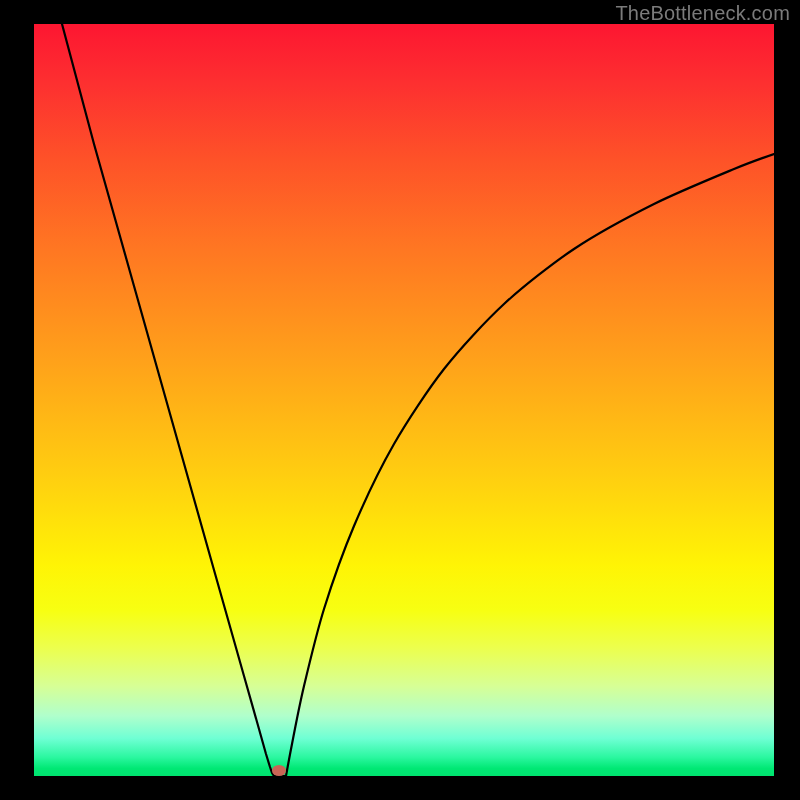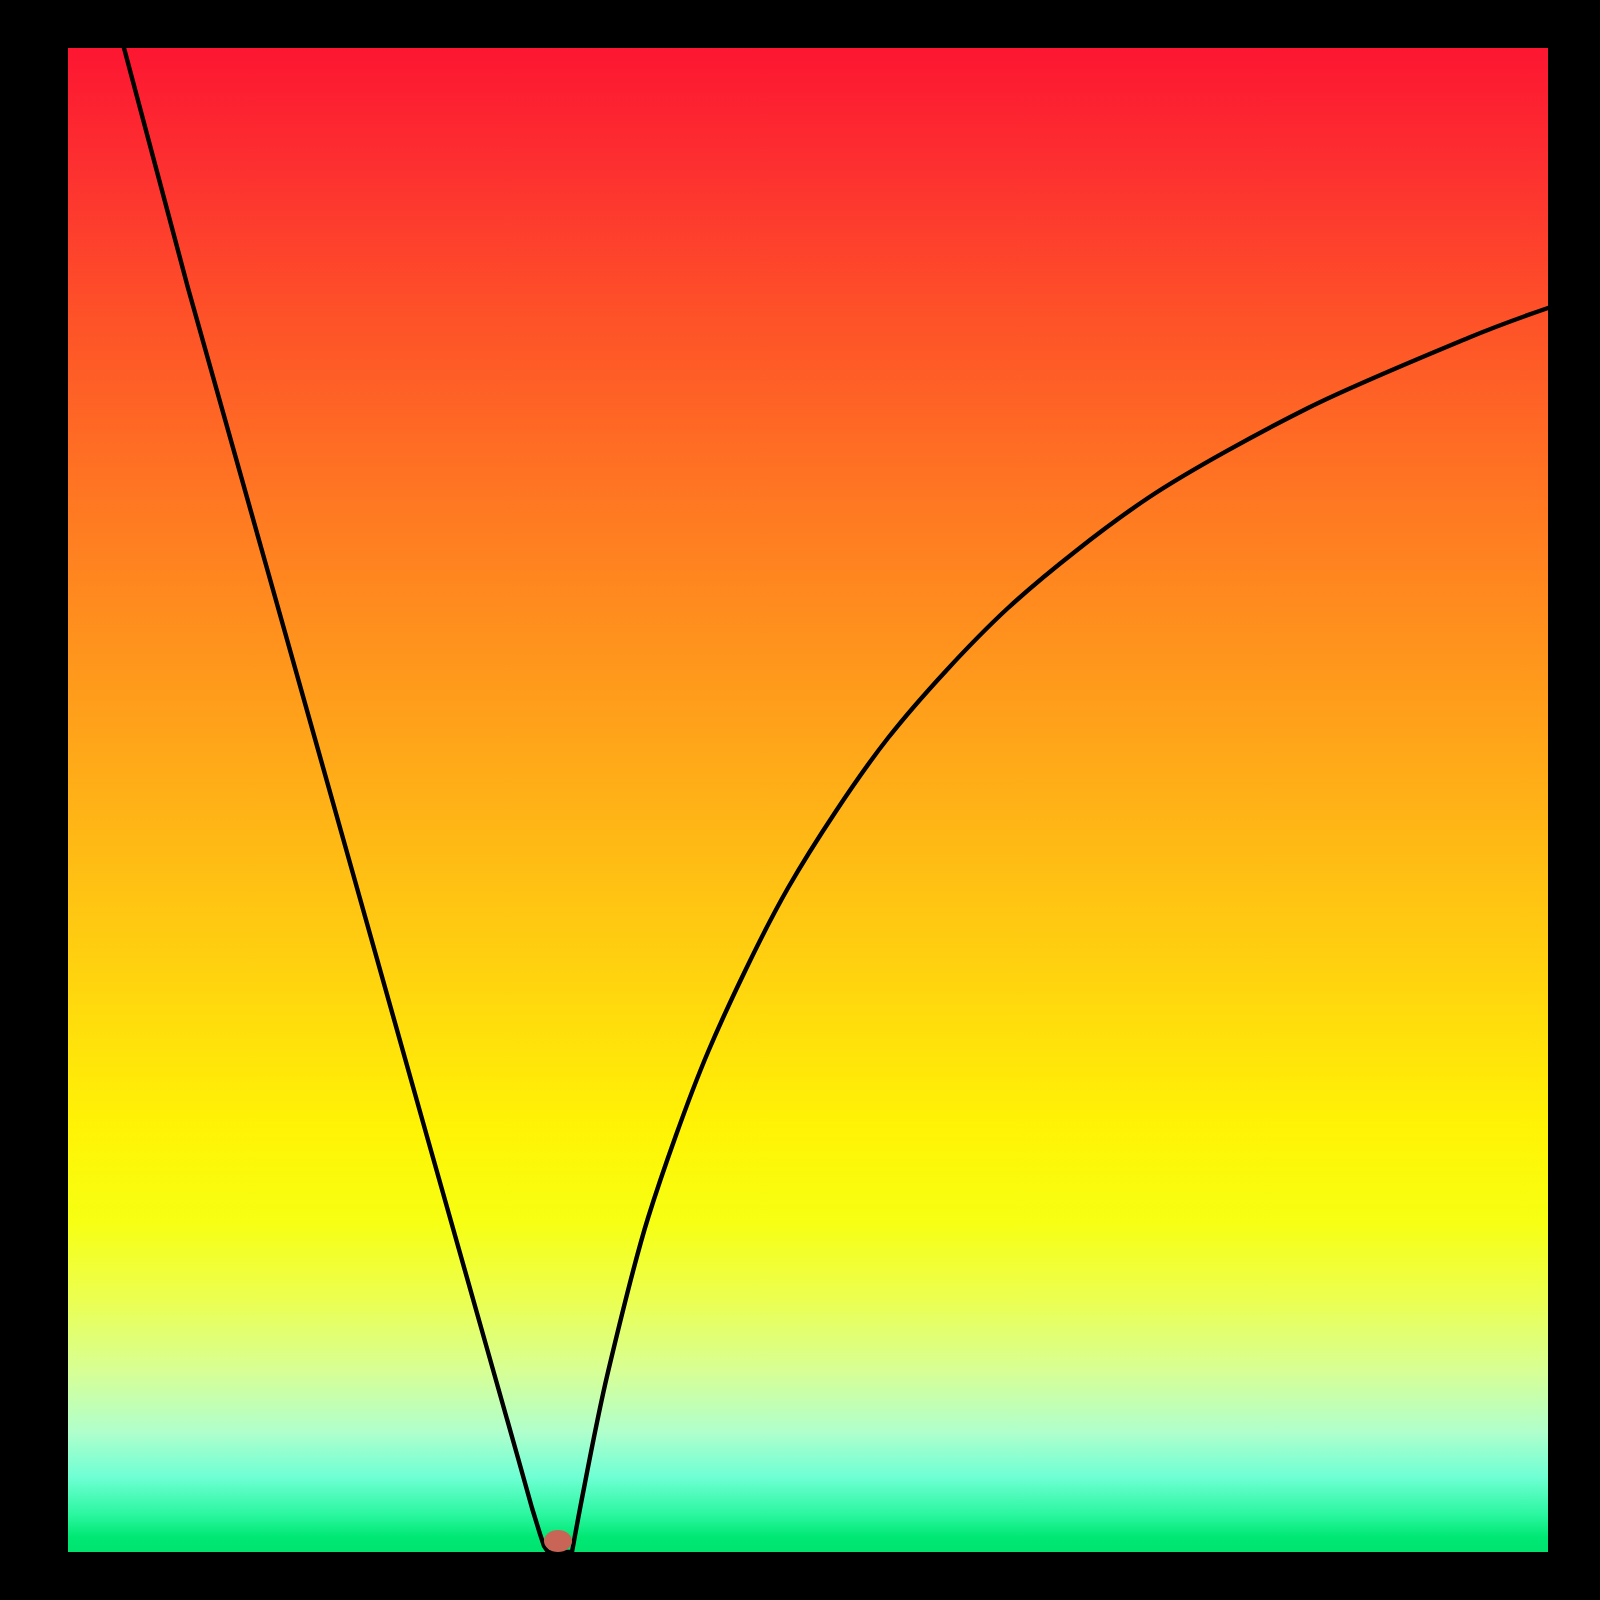--- a/index.html
+++ b/index.html
@@ -70,13 +70,14 @@
 </head>
 <body>
 
 <div class="frame">
   <div class="plot">
     <svg class="curve" viewBox="0 0 740 752" preserveAspectRatio="none">
       <path id="curve-path" fill="none" stroke="#000" stroke-width="2.2" stroke-linejoin="round" stroke-linecap="round" d="M 28 0 L 60 120 L 100 262 L 140 404 L 180 546 L 210 652 L 225 705 L 232 730 L 236 743 L 238 749 L 240 752 240 752 L 252 752 252 752 Q 255.5 732.6 258 720 S 265.5 680.9 270 662 S 283.0 607.4 290 585 S 310.2 525.1 320 502 S 347.4 442.0 360 420 S 394.6 364.6 410 345 S 451.8 296.8 470 280 S 519.0 239.0 540 225 S 597.6 191.2 620 180 S 683.2 152.0 700 145 Q 716.8 138.0 740 130"></path>
     </svg>
     <div class="marker" id="marker" style="left: 238px; top: 741px;"></div>
   </div>
+  <div class="watermark">TheBottleneck.com</div>
 </div>
 
 </body></html>

